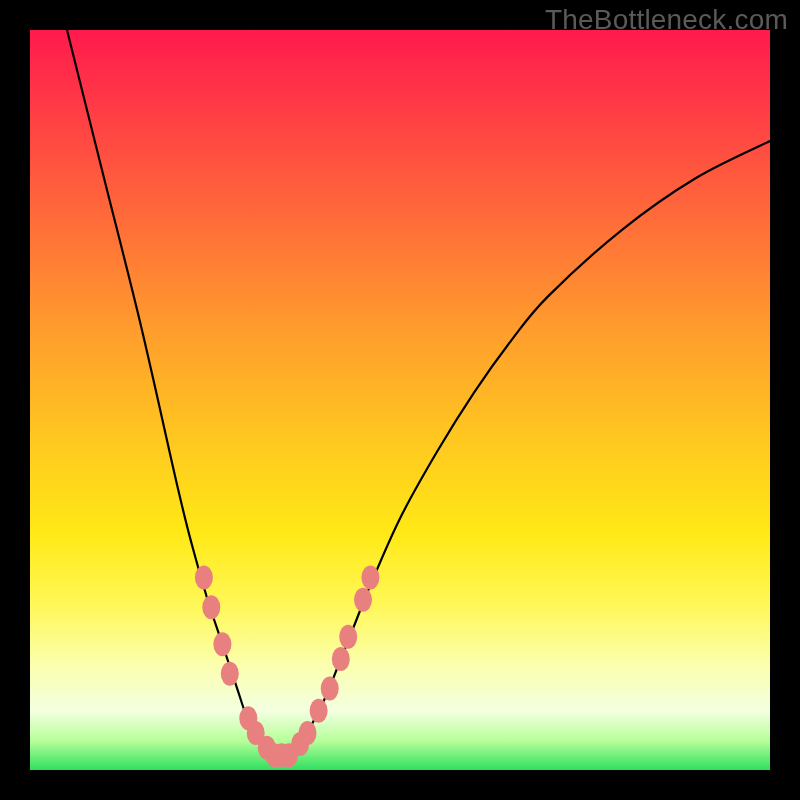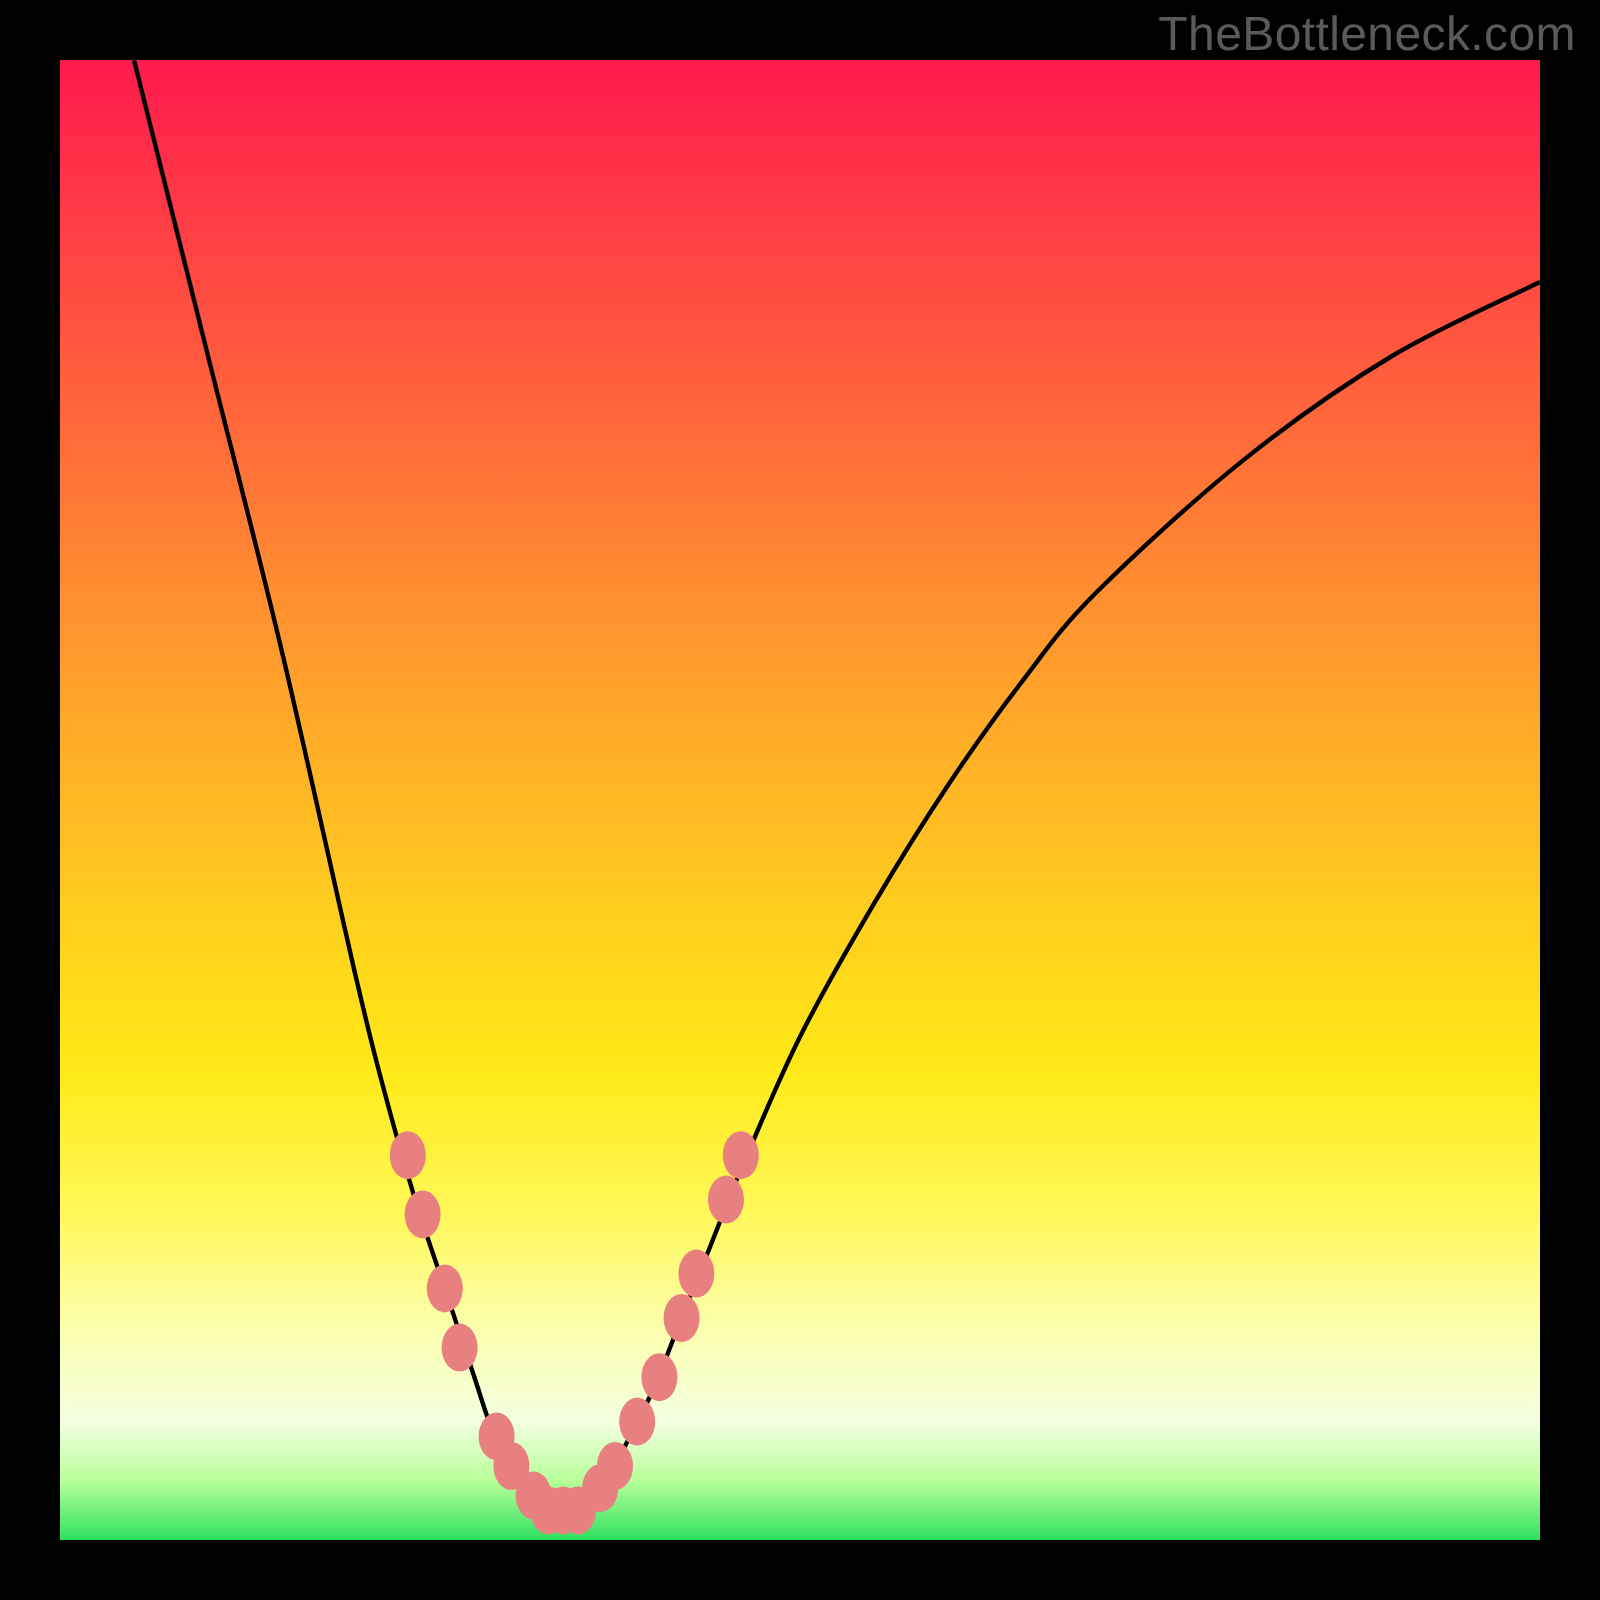--- a/index.html
+++ b/index.html
@@ -36,21 +36,21 @@
       #fbffb0 86%,
       #f3ffe0 92%,
       #b8ff9a 96%,
       #2fe060 100%
     );
   }
   .watermark {
     position: absolute;
     top: 4px;
     right: 12px;
-    font-size: 24px;
+    font-size: 28px;
     font-weight: 500;
     color: #5a5a5a;
     letter-spacing: 0.2px;
     z-index: 5;
     user-select: none;
   }
   svg.curve {
     position: absolute;
     left: 0;
     top: 0;

